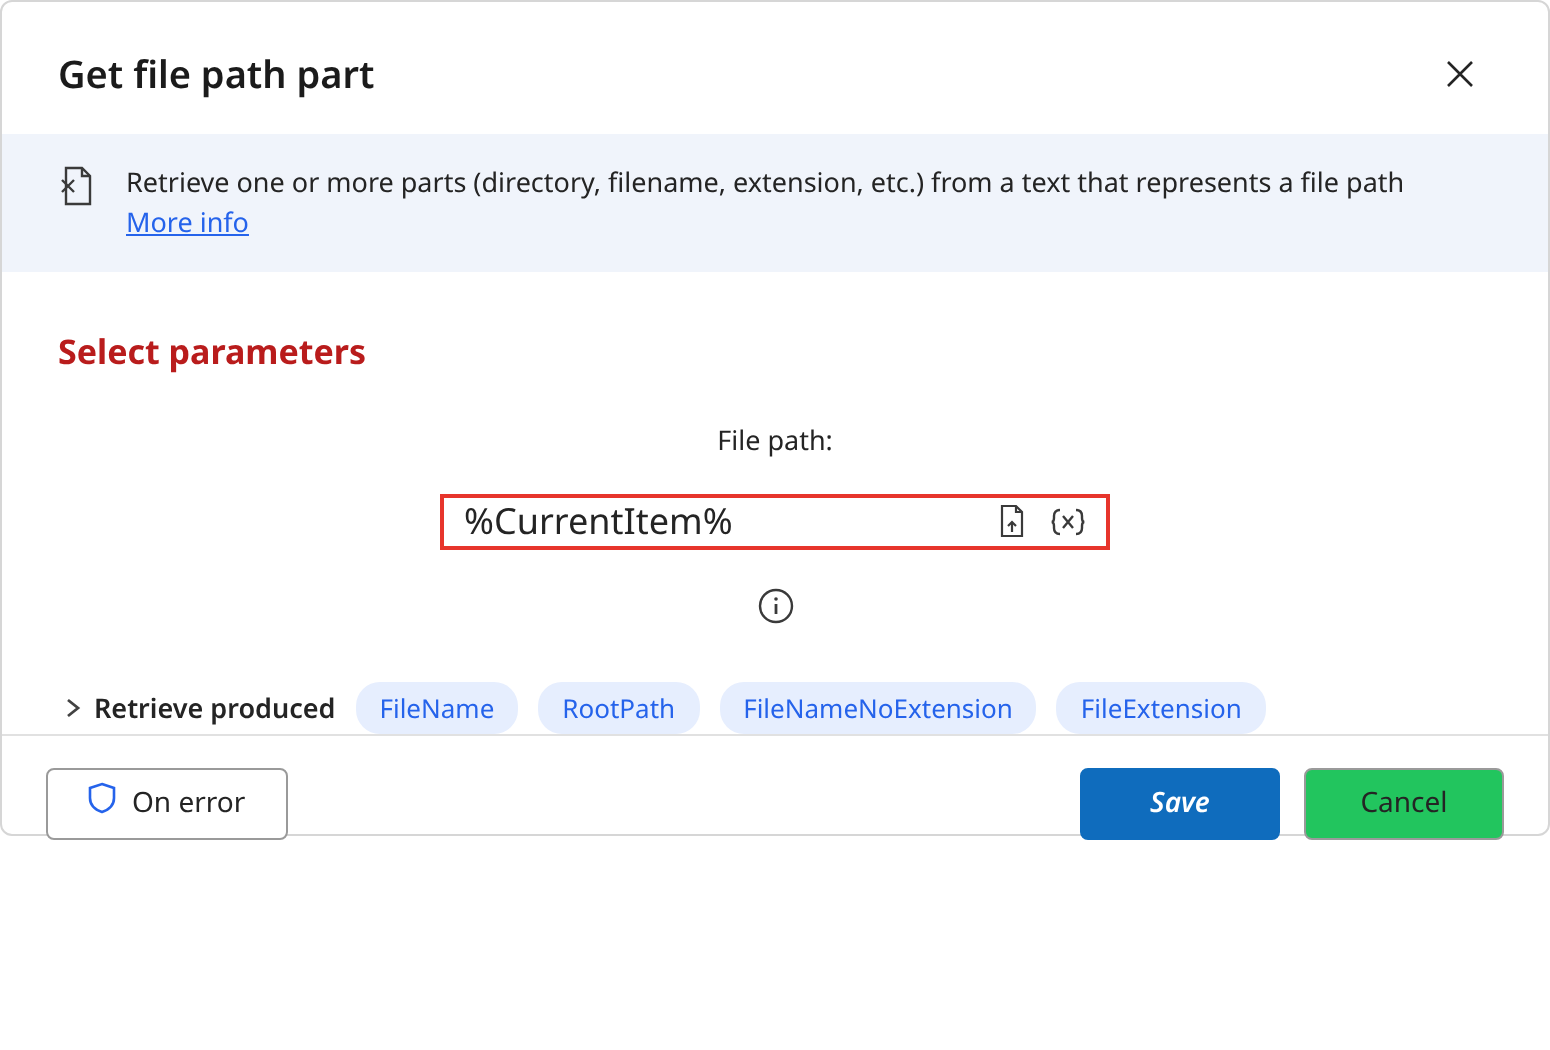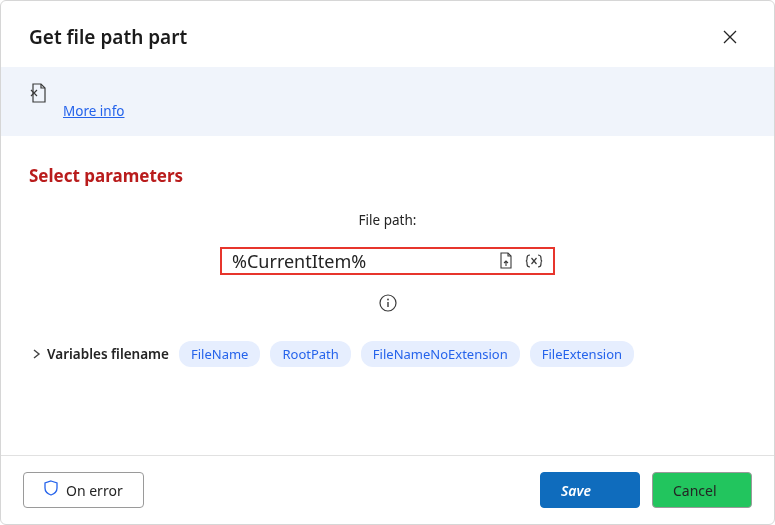--- a/index.html
+++ b/index.html
@@ -5,21 +5,21 @@
   * { box-sizing: border-box; margin: 0; padding: 0; }
   body {
     font-family: "Segoe UI", system-ui, -apple-system, sans-serif;
     background: #fff;
     width: 775px;
     height: 525px;
     overflow: hidden;
   }
   .dialog {
     width: 775px;
-    height: 525px;
+    height: 418px;
     border: 1px solid #d6d6d6;
     border-radius: 6px;
     display: flex;
     flex-direction: column;
     position: relative;
   }
   .header {
     display: flex;
     align-items: center;
     justify-content: space-between;
@@ -158,20 +158,21 @@
     justify-content: space-between;
   }
   .btn {
     height: 36px;
     padding: 0 20px;
     font-size: 14px;
     border-radius: 4px;
     cursor: pointer;
     display: flex;
     align-items: center;
+    justify-content: center;
     gap: 8px;
     font-family: inherit;
   }
   .btn-outline {
     background: #fff;
     border: 1px solid #9a9a9a;
     color: #242424;
   }
   .btn-primary {
     background: #0f6cbd;
@@ -211,20 +212,21 @@
 
   <div class="info-bar">
     <div class="info-icon">
       <svg width="20" height="22" viewBox="0 0 20 22">
           <path d="M4 2 H12 L16 6 V20 H4 Z" fill="none" stroke="currentColor" stroke-width="1.2"></path>
           <path d="M12 2 V6 H16" fill="none" stroke="currentColor" stroke-width="1.2"></path>
           <path d="M2 8 L8 14 M8 8 L2 14" stroke="currentColor" stroke-width="1.2"></path>
         </svg>
     </div>
     <div class="info-text">
+      <span>Retrieve one or more parts (directory, filename, extension, etc.) from a text that represents a file path</span>
       <br>
       <span class="more-link">More info</span>
     </div>
   </div>
 
   <div class="body">
     <div class="section-title">Select parameters</div>
 
     <div class="param-row">
       <div class="param-label">File path:</div>
@@ -254,21 +256,21 @@
       </div>
     </div>
 
     <div class="vars-row">
       <div class="vars-toggle">
         <span class="chevron">
           <svg width="9" height="10" viewBox="0 0 9 10">
               <path d="M2 1 L7 5 L2 9" fill="none" stroke="currentColor" stroke-width="1.4"></path>
             </svg>
         </span>
-        <span>Variables filename</span>
+        <span>Retrieve produced</span>
       </div>
       <span class="var-pill">FileName</span>
       <span class="var-pill">RootPath</span>
       <span class="var-pill">FileNameNoExtension</span>
       <span class="var-pill">FileExtension</span>
     </div>
   </div>
 
   <div class="footer">
     <button class="btn btn-outline">

